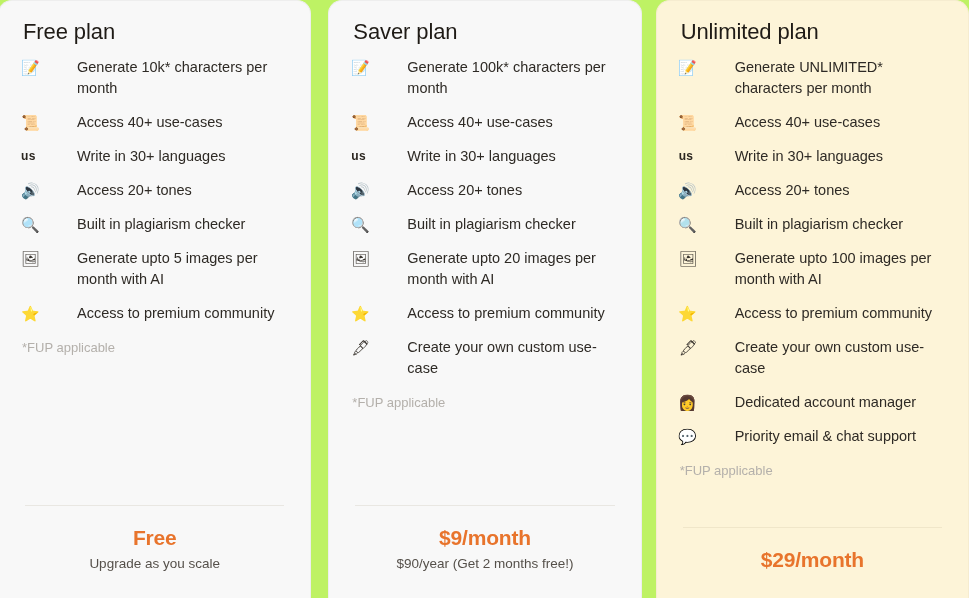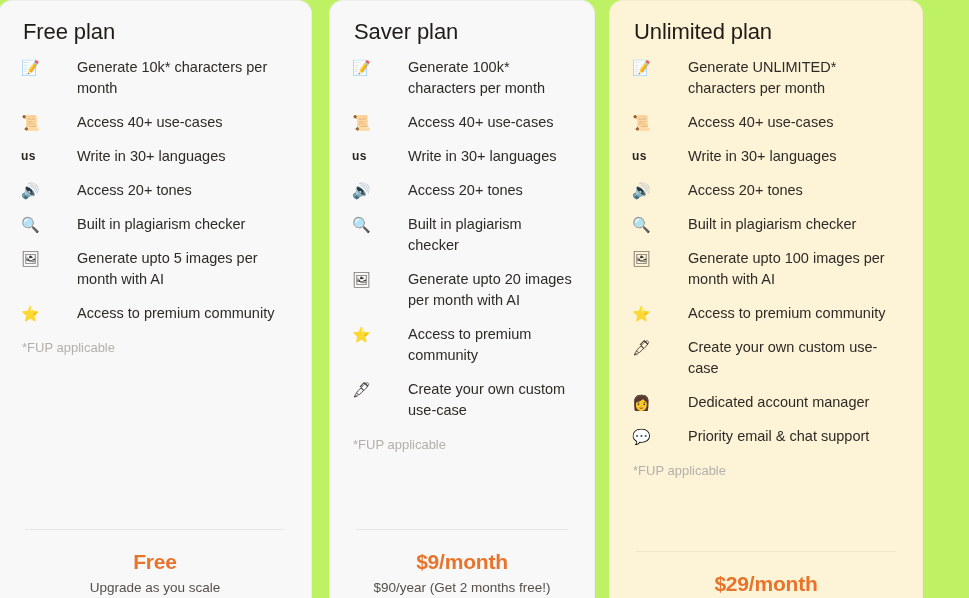--- a/index.html
+++ b/index.html
@@ -43,21 +43,21 @@
   .card.highlight {
     background: #fdf4d8;
     border-color: #f6ecd0;
   }
 
   .card-free {
     width: 314px;
     margin-left: -2px;
   }
   .card-saver {
-    width: 266px;
+    width: 314px;
     margin-left: 17px;
   }
   .card-unlimited {
     width: 314px;
     margin-left: 14px;
   }
 
   
   .plan-title {
     font-size: 22px;
@@ -119,21 +119,21 @@
   .divider {
     height: 1px;
     background: #e9e7e2;
     margin: 0 4px 0 4px;
   }
   .card.highlight .divider {
     background: #f0e6c9;
   }
   .price-block {
     text-align: center;
-    padding: 18px 0 0 0;
+    padding: 18px 0 24px 0;
   }
   .price-main {
     font-size: 21px;
     font-weight: 700;
     color: #e8742c;
     line-height: 28px;
     letter-spacing: -0.2px;
   }
   .price-sub {
     font-size: 13.5px;

